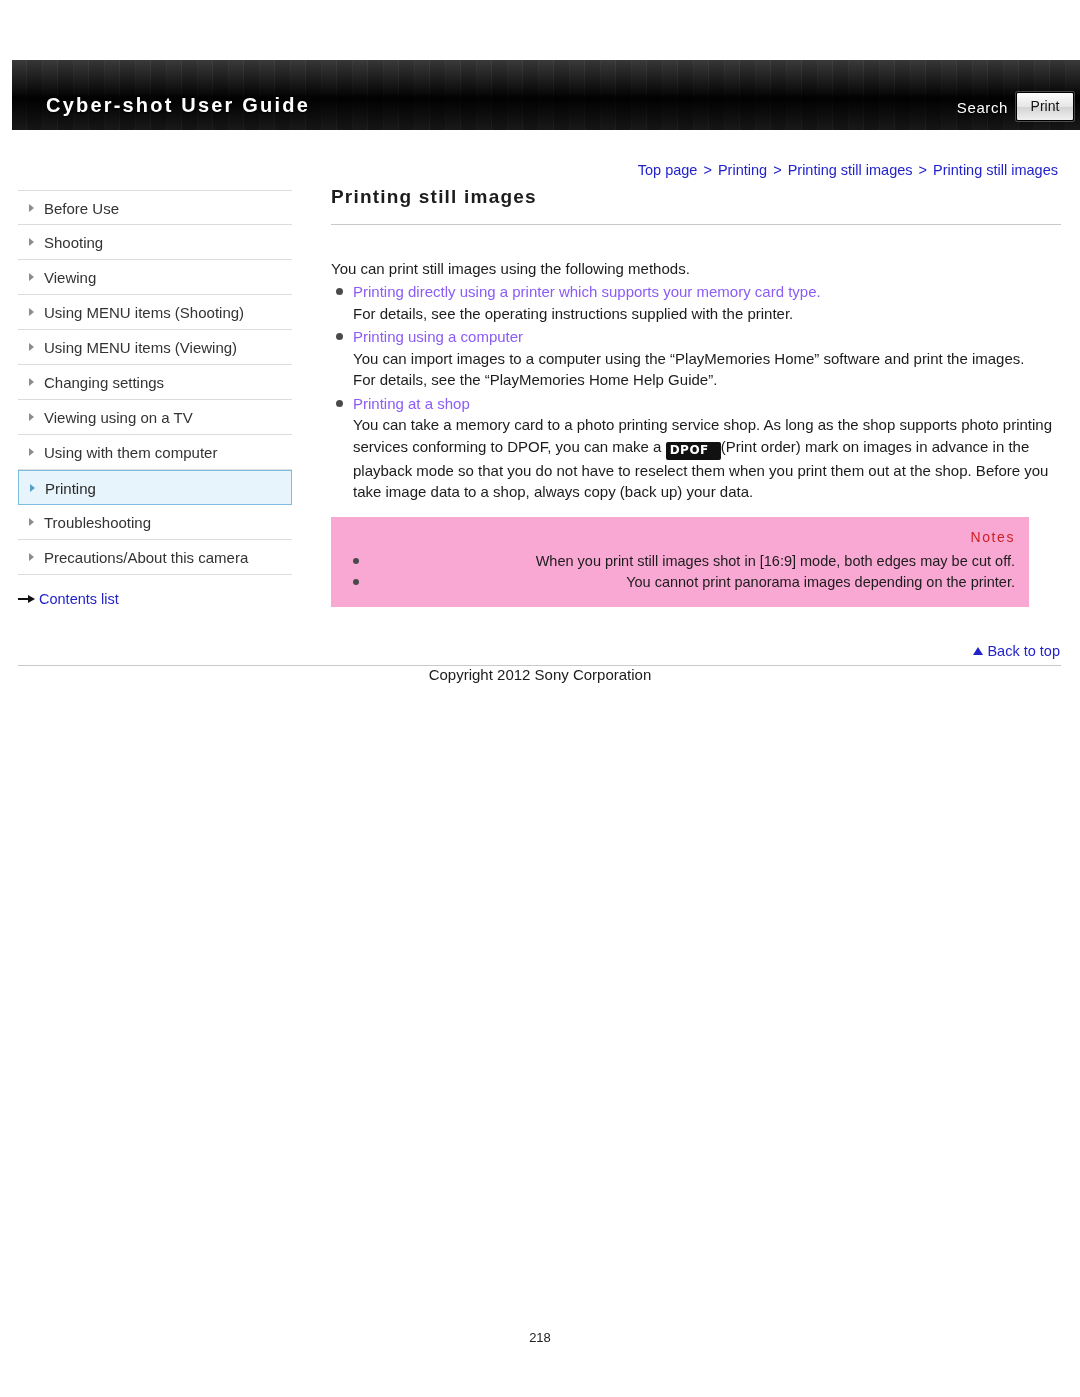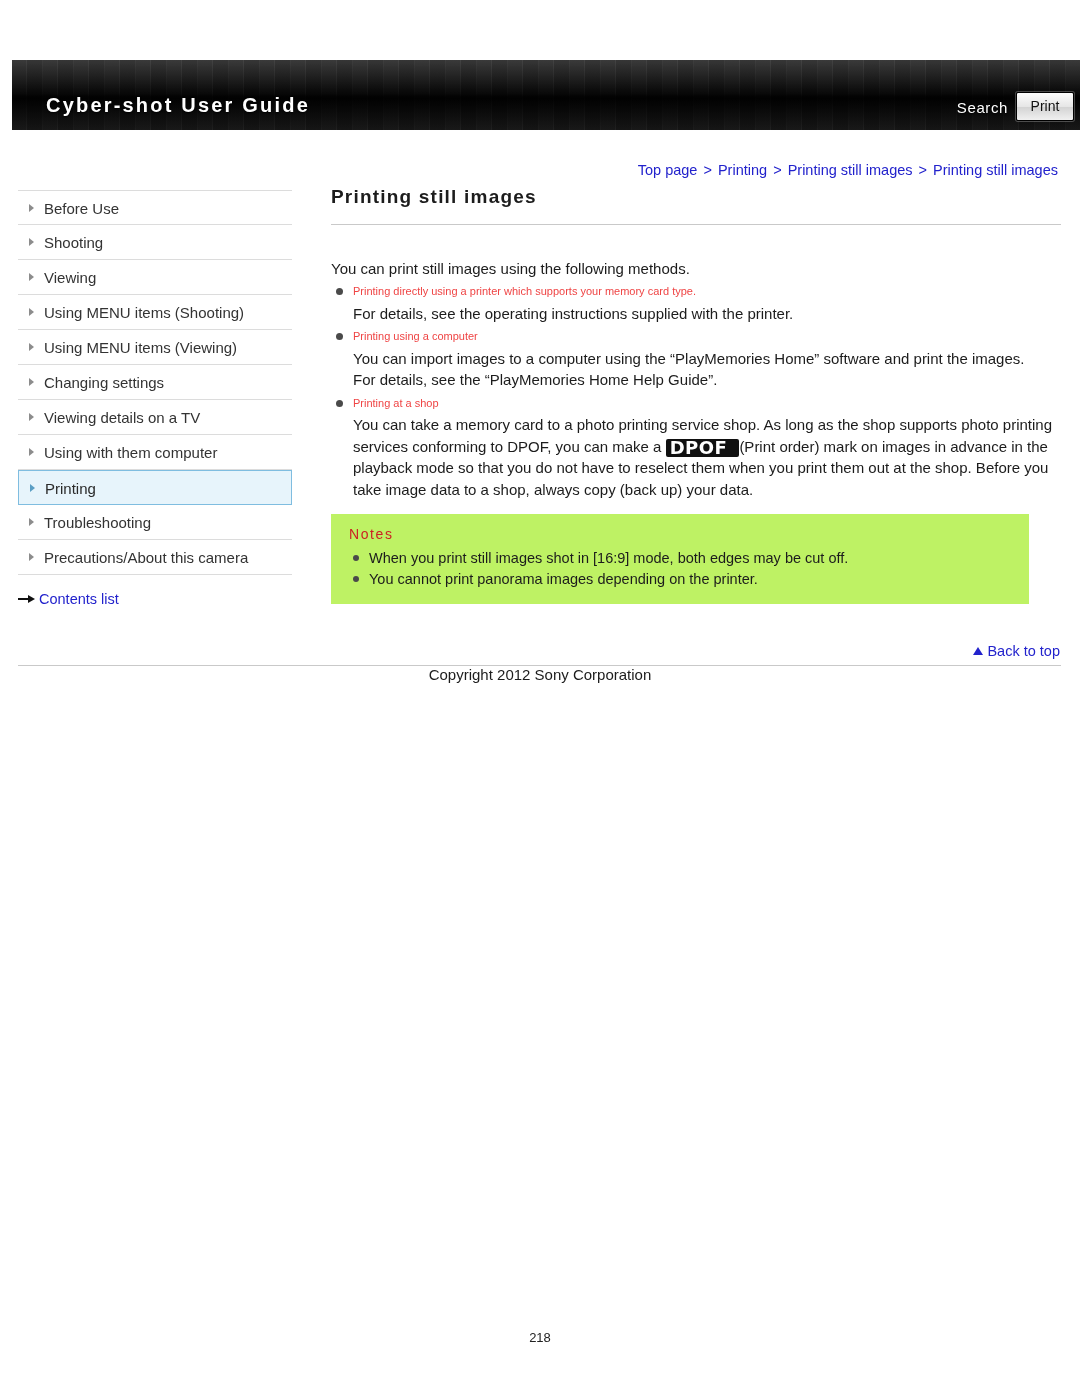--- a/index.html
+++ b/index.html
@@ -175,23 +175,23 @@
     font-size: 15px;
     line-height: 21px;
     color: #1c1c1c;
   }
   .method {
     margin-top: 2px;
   }
   .method-head {
     position: relative;
     padding-left: 22px;
-    font-size: 11px;
+    font-size: 15px;
     line-height: 21.5px;
-    color: #ef4444;
+    color: #8b5cf6;
   }
   .method-head .dot {
     position: absolute;
     left: 5px;
     top: 7px;
     width: 7px;
     height: 7px;
     border-radius: 50%;
     background: #4a4a4a;
   }
@@ -200,35 +200,36 @@
     font-size: 15px;
     line-height: 21.5px;
     color: #1c1c1c;
   }
   .dpof-badge {
     display: inline-block;
     background: #111111;
     color: #ffffff;
     font-family: "DejaVu Sans", sans-serif;
     font-weight: bold;
-    font-size: 18px;
+    font-size: 12px;
     letter-spacing: 0.5px;
     padding: 1px 12px 2px 4px;
     border-radius: 2px;
     line-height: 15px;
     vertical-align: -2px;
   }
 
   
   .notes {
     margin-top: 14px;
-    background: #bef264;
+    background: #f9a8d4;
     padding: 12px 14px 14px 18px;
     width: 698px;
     box-sizing: border-box;
+    text-align: right;
   }
   .notes-title {
     color: #cc2222;
     font-size: 14px;
     letter-spacing: 1.6px;
     margin-bottom: 6px;
   }
   .note-item {
     position: relative;
     padding-left: 20px;
@@ -331,21 +332,21 @@
   <div class="side-item">
     <span class="arrow"></span>
     <span>Using MENU items (Viewing)</span>
   </div>
   <div class="side-item">
     <span class="arrow"></span>
     <span>Changing settings</span>
   </div>
   <div class="side-item">
     <span class="arrow"></span>
-    <span>Viewing details on a TV</span>
+    <span>Viewing using on a TV</span>
   </div>
   <div class="side-item">
     <span class="arrow"></span>
     <span>Using with them computer</span>
   </div>
   <div class="side-item active">
     <span class="arrow"></span>
     <span>Printing</span>
   </div>
   <div class="side-item">

